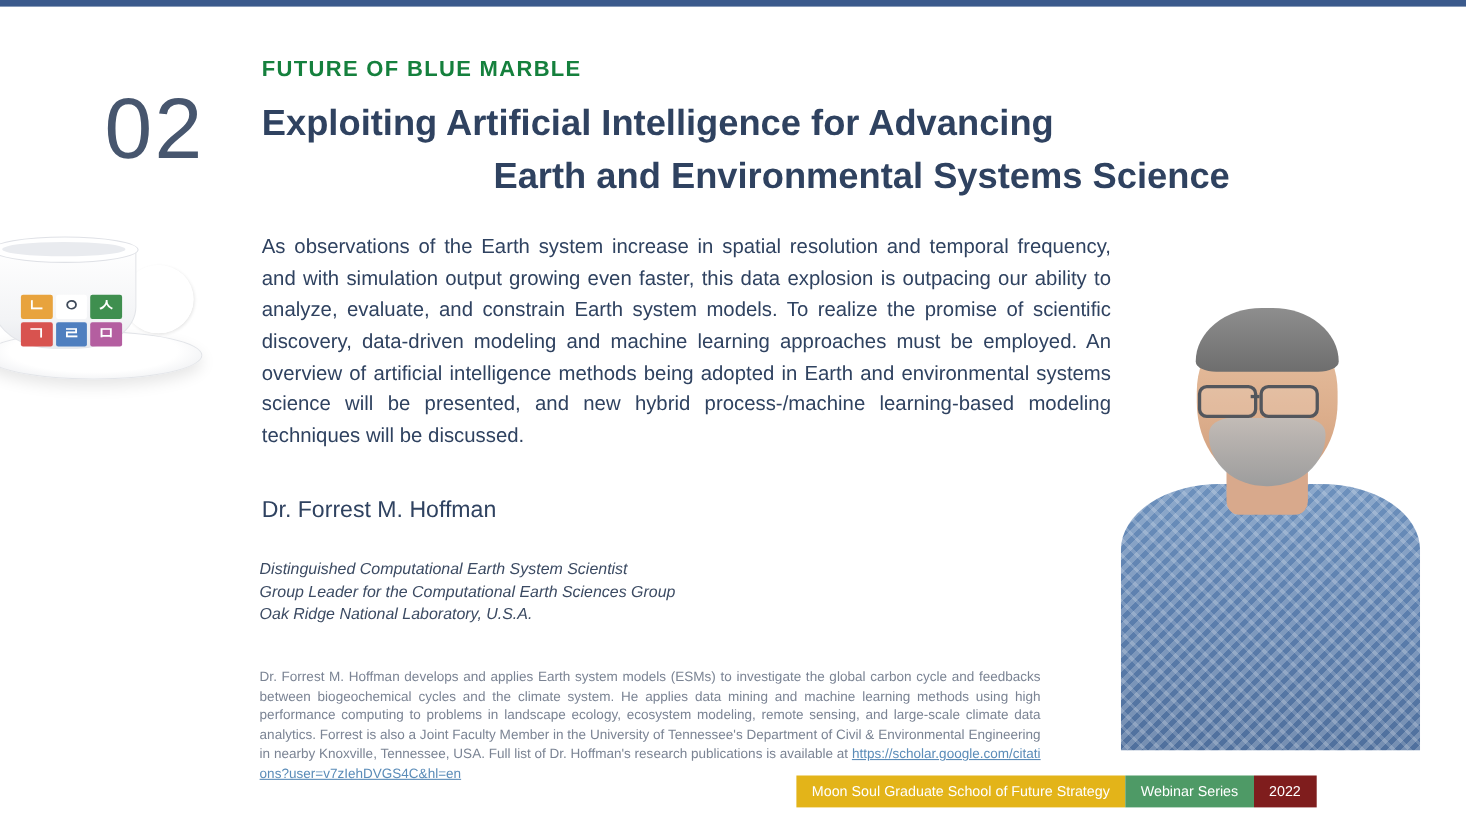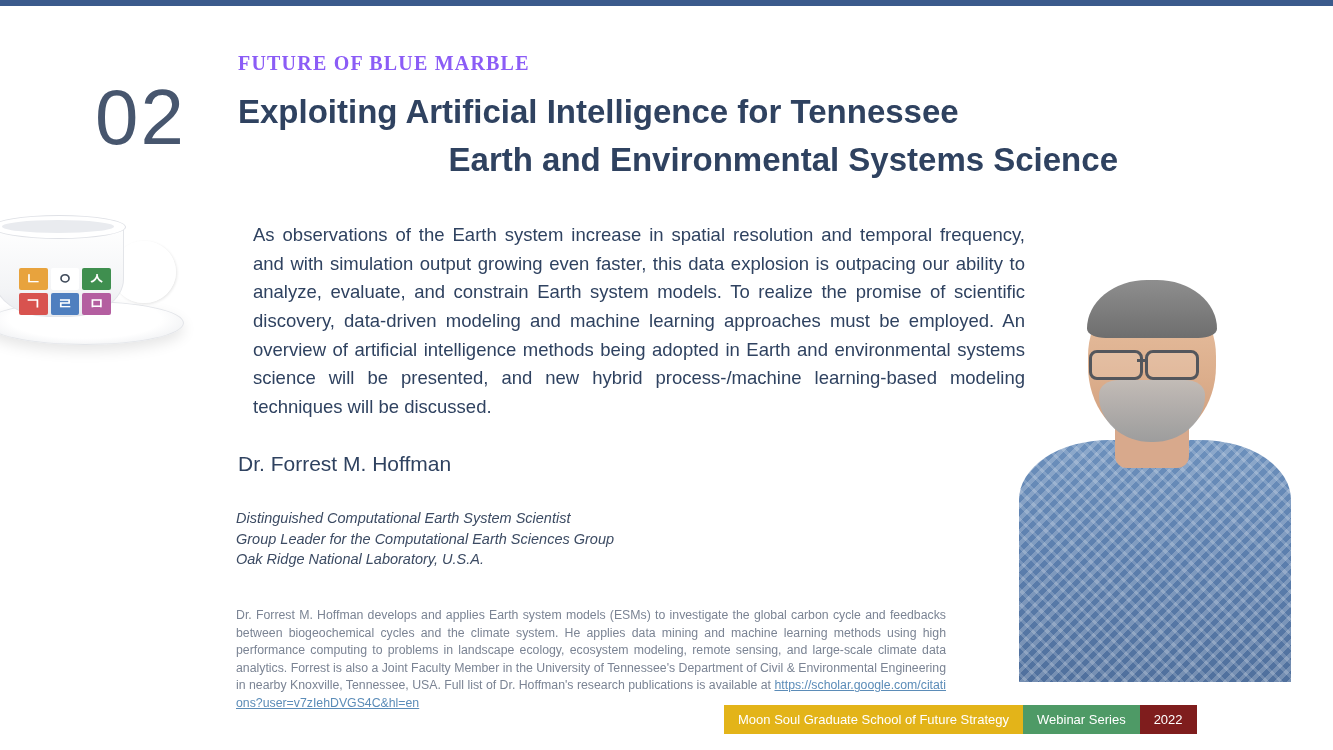--- a/index.html
+++ b/index.html
@@ -31,46 +31,44 @@
     letter-spacing: 2px;
     line-height: 1;
   }
   .eyebrow {
     position: absolute;
     left: 238px;
     top: 52px;
     font-size: 20px;
     font-weight: bold;
     letter-spacing: 1.2px;
-    color: #8b5cf6;
-    font-family: Liberation Serif, serif;
+    color: #15803d;
   }
   .title {
     position: absolute;
     left: 238px;
     top: 88px;
     width: 880px;
     font-size: 33px;
     font-weight: bold;
     color: #2f4260;
     line-height: 1.45;
     text-align: right;
   }
   .title .line1 { display: block; text-align: left; }
   .title .line2 { display: block; text-align: right; }
   .abstract {
     position: absolute;
     left: 238px;
-    top: 221px;
+    top: 210px;
     width: 772px;
     font-size: 18.5px;
     line-height: 1.55;
     color: #2f4260;
     text-align: justify;
-    margin-left: 15px;
   }
   .speaker-name {
     position: absolute;
     left: 238px;
     top: 452px;
     font-size: 21px;
     color: #2f4260;
   }
   .affiliations {
     position: absolute;
@@ -286,21 +284,21 @@
 </head>
 <body>
 
 <div class="top-bar"></div>
 
 <div class="slide-number">02</div>
 
 <div class="eyebrow">FUTURE OF BLUE MARBLE</div>
 
 <div class="title">
-  <span class="line1">Exploiting Artificial Intelligence for Tennessee</span>
+  <span class="line1">Exploiting Artificial Intelligence for Advancing</span>
   <span class="line2">Earth and Environmental Systems Science</span>
 </div>
 
 <div class="abstract">As observations of the Earth system increase in spatial resolution and temporal frequency, and with simulation output growing even faster, this data explosion is outpacing our ability to analyze, evaluate, and constrain Earth system models. To realize the promise of scientific discovery, data-driven modeling and machine learning approaches must be employed. An overview of artificial intelligence methods being adopted in Earth and environmental systems science will be presented, and new hybrid process-/machine learning-based modeling techniques will be discussed.</div>
 
 <div class="speaker-name">Dr. Forrest M. Hoffman</div>
 
 <div class="affiliations">
   <div>Distinguished Computational Earth System Scientist</div>
   <div>Group Leader for the Computational Earth Sciences Group</div>

